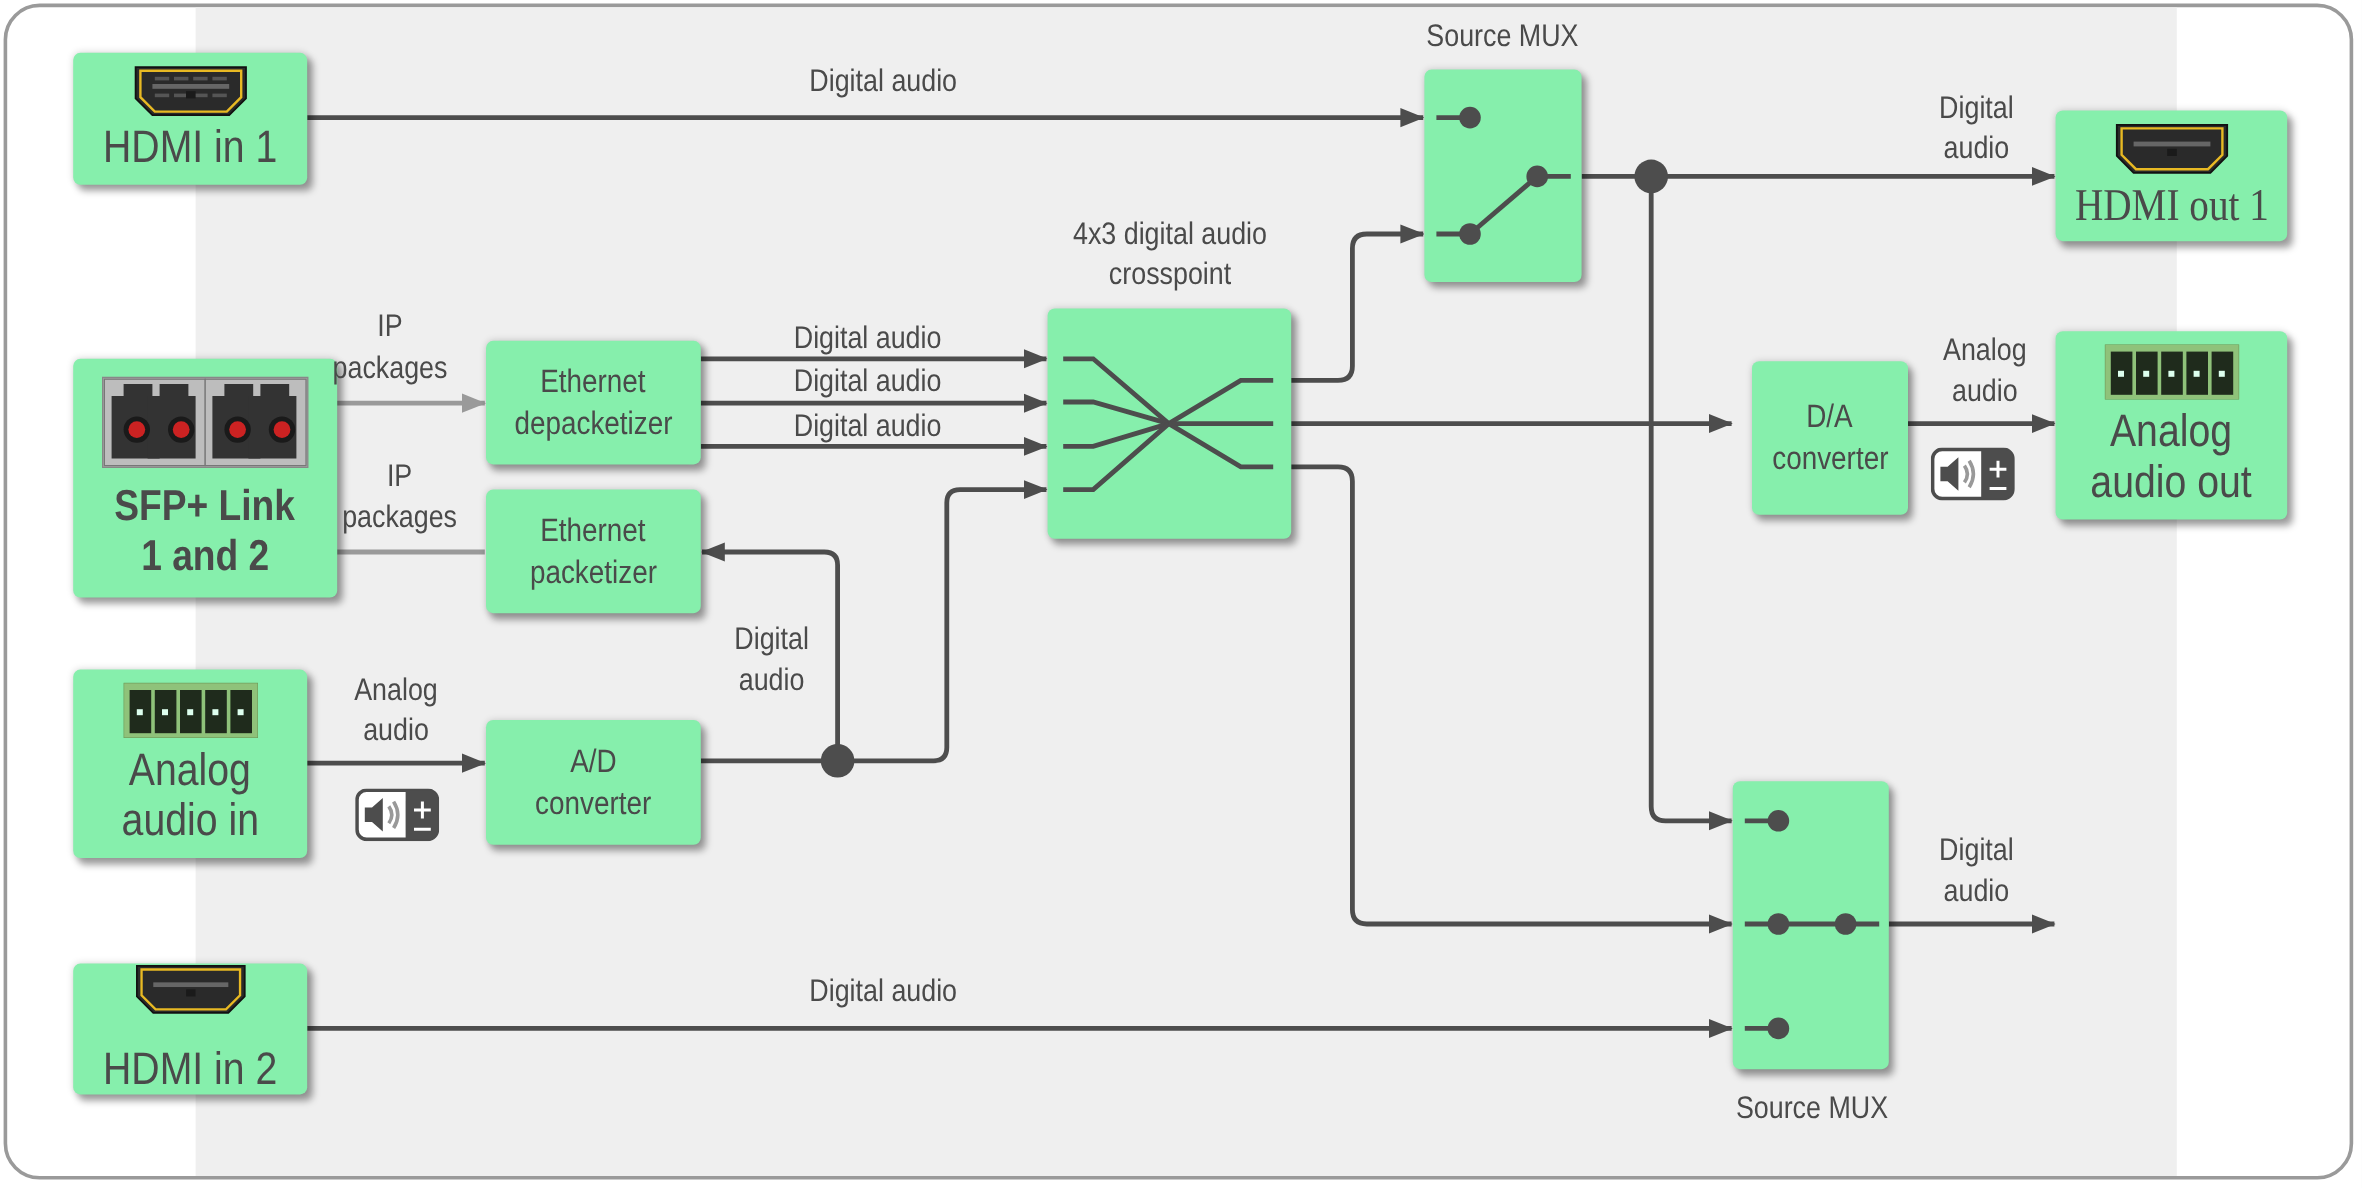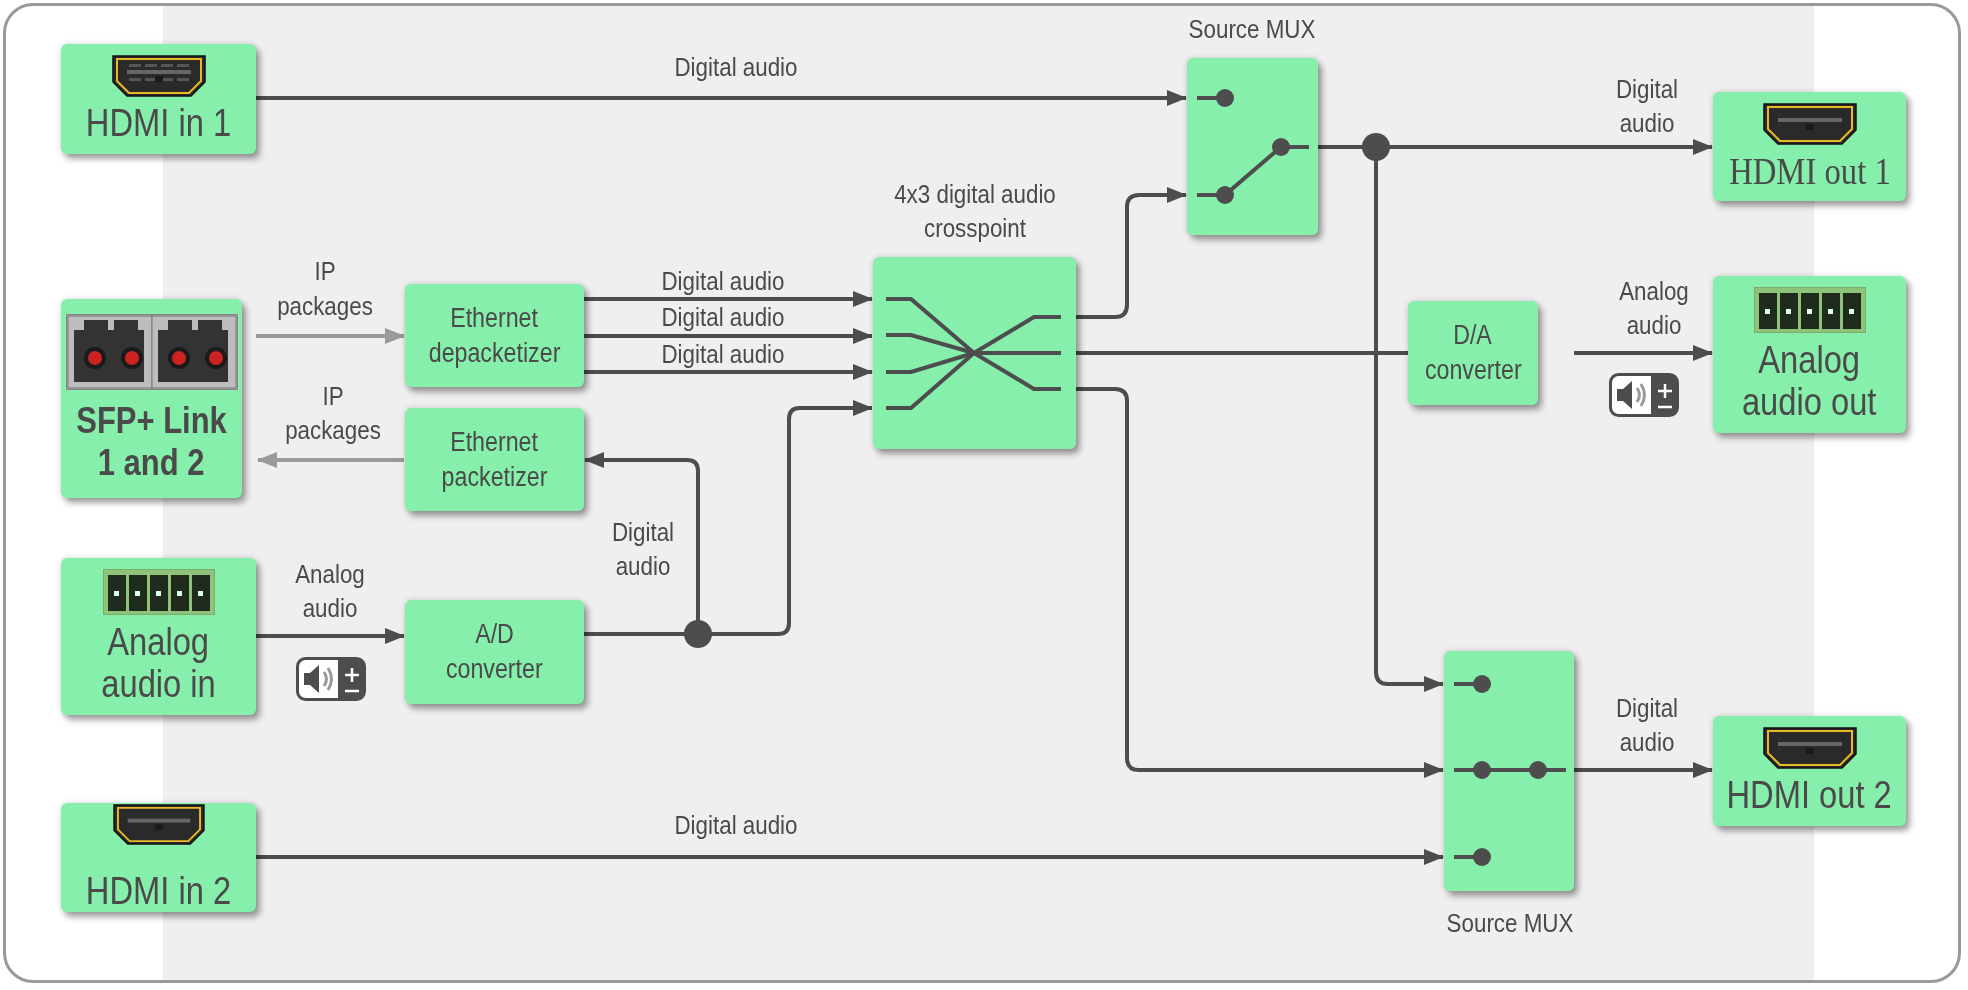--- a/index.html
+++ b/index.html
@@ -97,21 +97,21 @@
       <rect x="18" y="24" width="12" height="3"></rect>
           <rect x="34" y="24" width="12" height="3"></rect>
           <rect x="50" y="24" width="12" height="3"></rect>
           <rect x="66" y="24" width="12" height="3"></rect>
         </g>
       <rect x="44" y="22" width="8" height="6" fill="#1a1a1a"></rect>
     </svg>
     <div class="porttxt">HDMI in 1</div>
   </div>
 
-  <div class="box" style="left:61px;top:299px;width:181px;height:199px;">
+  <div class="box" style="left:61px;top:299px;width:220px;height:199px;">
     <svg class="sfp" viewBox="0 0 172 76">
       <rect x="0" y="0" width="172" height="76" fill="#a8a8a8" stroke="#888" stroke-width="2"></rect>
       <rect x="2" y="2" width="84" height="72" fill="#bdbdbd" stroke="#777"></rect>
       <rect x="86" y="2" width="84" height="72" fill="#bdbdbd" stroke="#777"></rect>
       <g fill="#333">
         <path d="M18,6 h24 v10 h6 v52 h-40 v-52 h10 z"></path>
         <path d="M52,6 h24 v10 h6 v52 h-40 v-52 h10 z" transform="translate(-4,0)"></path>
         <path d="M102,6 h24 v10 h6 v52 h-40 v-52 h10 z"></path>
         <path d="M136,6 h24 v10 h6 v52 h-40 v-52 h10 z" transform="translate(-4,0)"></path>
       </g>
@@ -198,21 +198,21 @@
         <path d="M94,89 L122,89"></path>
       </g>
       <g fill="#4d4d4d">
           <circle cx="38" cy="40" r="9"></circle>
           <circle cx="38" cy="137" r="9"></circle>
           <circle cx="94" cy="89" r="9"></circle>
         </g>
     </svg>
   </div>
 
-  <div class="box" style="left:1408px;top:301px;width:130px;height:104px;">
+  <div class="box" style="left:1460px;top:301px;width:130px;height:128px;">
     <div class="boxtxt">D/A</div>
     <div class="boxtxt">converter</div>
   </div>
 
   <div class="box" style="left:1444px;top:651px;width:130px;height:240px;">
     <svg width="130" height="240" viewBox="0 0 130 240" style="position:absolute;left:0;top:0;">
       <g stroke="#4d4d4d" stroke-width="4" fill="none">
         <path d="M10,33 L38,33"></path>
         <path d="M10,119 L122,119"></path>
         <path d="M10,206 L38,206"></path>
@@ -251,29 +251,20 @@
           <rect x="32" y="22" width="5" height="5"></rect>
           <rect x="53" y="22" width="5" height="5"></rect>
           <rect x="74" y="22" width="5" height="5"></rect>
           <rect x="95" y="22" width="5" height="5"></rect>
         </g>
     </svg>
     <div class="porttxt">Analog</div>
     <div class="porttxt">audio out</div>
   </div>
 
-  <div class="box" style="left:1713px;top:716px;width:193px;height:110px;">
-    <svg class="hdmi" viewBox="0 0 96 44">
-      <path d="M2,2 L94,2 L94,28 L80,42 L16,42 L2,28 Z" fill="#2a2a2a" stroke="#111" stroke-width="1.5"></path>
-      <path d="M6,5 L90,5 L90,27 L78,39 L18,39 L6,27 Z" fill="none" stroke="#e8b923" stroke-width="2"></path>
-      <rect x="16" y="16" width="64" height="4" fill="#666"></rect>
-      <rect x="44" y="22" width="8" height="6" fill="#1a1a1a"></rect>
-    </svg>
-    <div class="porttxt">HDMI out 2</div>
-  </div>
 
   <svg class="vol" style="left:296px;top:657px;" viewBox="0 0 70 44">
     <rect x="1.5" y="1.5" width="67" height="41" rx="8" fill="#fff" stroke="#4d4d4d" stroke-width="3"></rect>
     <path d="M42,1.5 L60,1.5 Q68.5,1.5 68.5,10 L68.5,34 Q68.5,42.5 60,42.5 L42,42.5 Z" fill="#4d4d4d"></path>
     <path d="M8,16 L14,16 L23,8 L23,36 L14,28 L8,28 Z" fill="#4d4d4d"></path>
     <path d="M28,15 Q33,22 28,29" fill="none" stroke="#999" stroke-width="3"></path>
     <path d="M32,11 Q39,22 32,33" fill="none" stroke="#999" stroke-width="3"></path>
     <path d="M49,18 h14 M56,11 v14 M49,34 h14" stroke="#fff" stroke-width="2.5"></path>
   </svg>
   <svg class="vol" style="left:1609px;top:373px;" viewBox="0 0 70 44">

